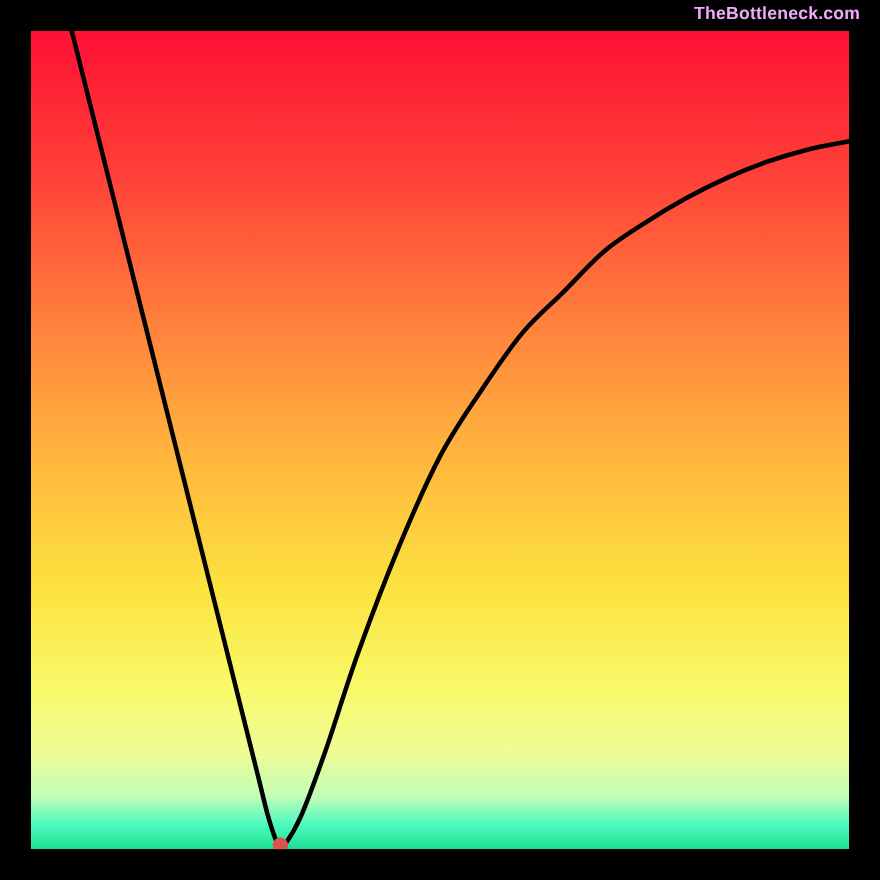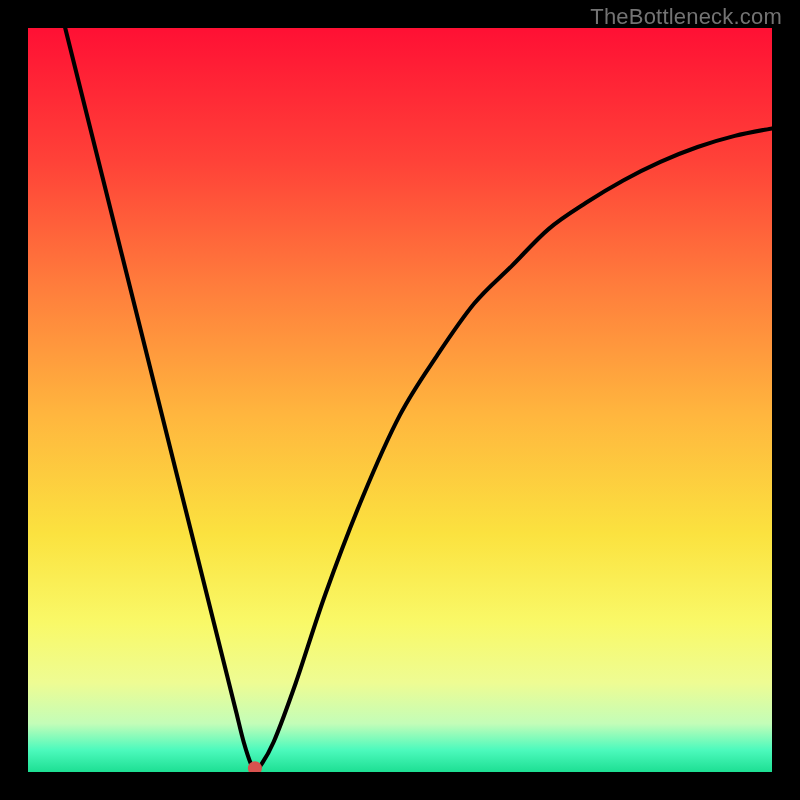--- a/index.html
+++ b/index.html
@@ -14,23 +14,23 @@
   .frame {
     position: relative;
     width: 800px;
     height: 800px;
     background: #000;
   }
   .watermark {
     position: absolute;
     top: 4px;
     right: 18px;
-    color: #737373;
-    font-size: 22px;
-    font-weight: 400;
+    color: #f0abfc;
+    font-size: 16px;
+    font-weight: 700;
     letter-spacing: 0.2px;
     z-index: 10;
   }
   .plot {
     position: absolute;
     left: 28px;
     top: 28px;
     width: 744px;
     height: 744px;
     overflow: hidden;

